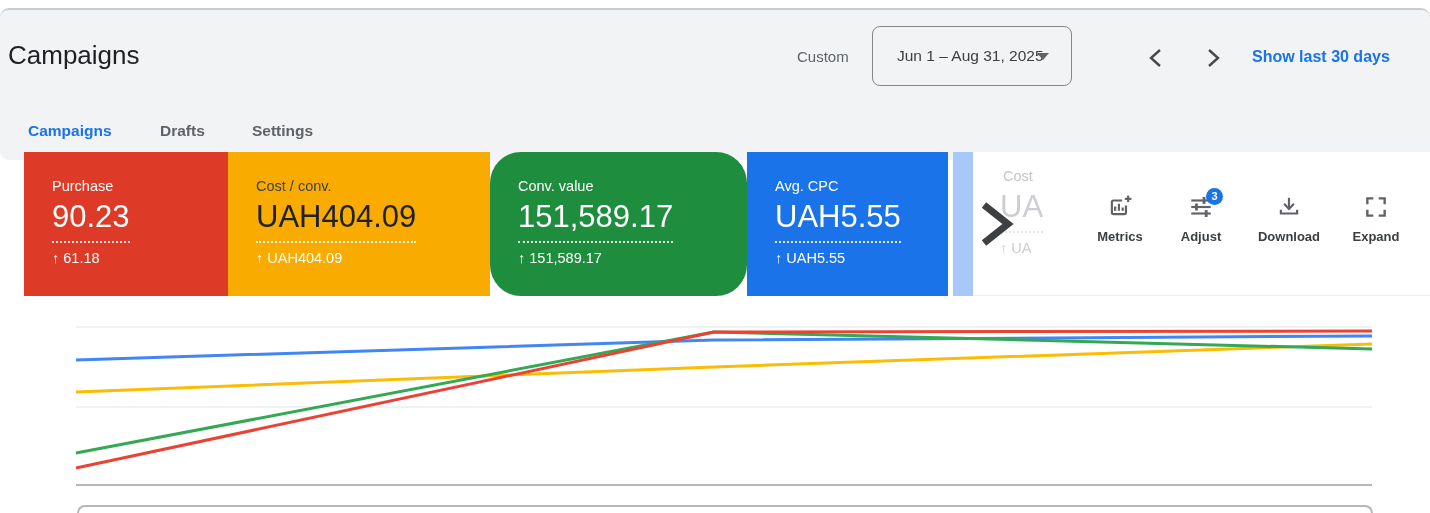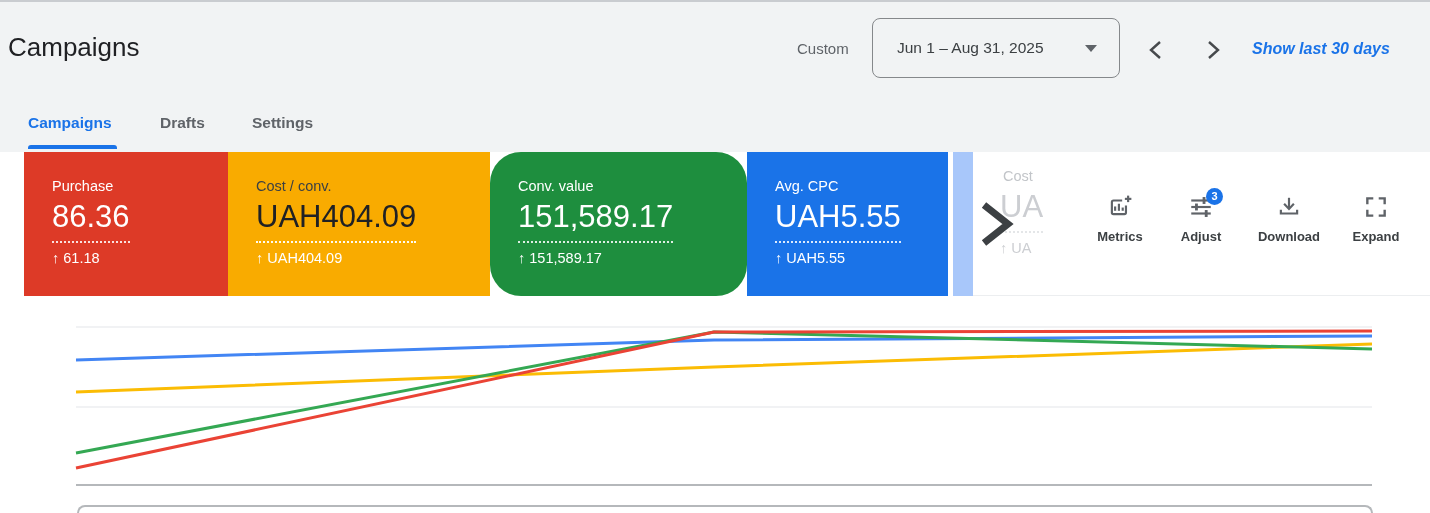--- a/index.html
+++ b/index.html
@@ -2,31 +2,31 @@
 <html><head>
 <meta charset="utf-8">
 <style>
   html,body{margin:0;padding:0;background:#fff;}
   *{box-sizing:border-box;}
   #screen{
     position:relative;width:1430px;height:513px;overflow:hidden;background:#ffffff;
     font-family:"Liberation Sans","DejaVu Sans",sans-serif;color:#202124;
   }
   
-  .topbar{position:absolute;left:0;top:0;width:1430px;height:152px;background:#f1f3f4;border-top:2px solid #c9ccd0;}
+  .topbar{position:absolute;left:0;top:8px;width:1430px;height:152px;background:#f1f3f4;border-top:2px solid #c9ccd0;border-radius:9px;}
   .page-title{position:absolute;left:8px;top:30px;font-size:26px;font-weight:400;color:#202124;}
   .tab{position:absolute;top:112px;font-size:15.5px;font-weight:700;color:#5f6368;cursor:pointer;}
   .tab.active{color:#1a73e8;}
   .tab-underline{position:absolute;left:28px;top:143px;width:89px;height:4px;background:#1a73e8;border-radius:3px 3px 0 0;}
   .custom-label{position:absolute;left:797px;top:38px;font-size:15px;color:#5f6368;}
-  .date-box{position:absolute;left:872px;top:16px;width:248px;height:60px;border:1.5px solid #85888b;border-radius:8px;background:#f1f3f4;cursor:pointer;}
+  .date-box{position:absolute;left:872px;top:16px;width:200px;height:60px;border:1.5px solid #85888b;border-radius:8px;background:#f1f3f4;cursor:pointer;}
   .date-text{position:absolute;left:24px;top:20px;font-size:15.5px;color:#3c4043;}
   .date-caret{position:absolute;right:22px;top:26px;width:0;height:0;border-left:6px solid transparent;border-right:6px solid transparent;border-top:7px solid #5f6368;}
   .nav-chevron{position:absolute;top:37px;width:20px;height:22px;cursor:pointer;}
-  .show-last{position:absolute;left:1252px;top:38px;font-size:16px;font-weight:700;color:#1a73e8;cursor:pointer;font-style:italic;}
+  .show-last{position:absolute;left:1252px;top:38px;font-size:16px;font-weight:700;color:#1a73e8;cursor:pointer;}
   
   .card{position:absolute;top:152px;height:144px;padding:26px 0 0 28px;overflow:hidden;cursor:pointer;}
   .card .c-label{font-size:14.5px;color:#ffffff;margin-bottom:6px;}
   .card .c-value{display:inline-block;font-size:31px;line-height:34px;color:#ffffff;padding-bottom:7px;border-bottom:2px dotted rgba(255,255,255,.85);}
   .card .c-delta{font-size:14.5px;color:#ffffff;margin-top:7px;}
   .card.dark-text .c-label{color:#3c4043;}
   .card.dark-text .c-value{color:#202124;border-bottom-color:rgba(255,255,255,.95);}
   .card-edge{position:absolute;left:953px;top:152px;width:20px;height:144px;}
   .panel{position:absolute;left:973px;top:152px;width:457px;height:144px;background:#ffffff;border-bottom:1px solid #eceef0;}
   .ghost-card{position:absolute;left:27px;top:16px;}
@@ -67,21 +67,21 @@
     </svg>
     <svg class="nav-chevron" style="left:1203px" viewBox="0 0 20 22">
       <polyline points="6,3 15,11 6,19" fill="none" stroke="#46494c" stroke-width="2.4"></polyline>
     </svg>
 
     <div class="show-last">Show last 30 days</div>
   </div>
 
   <div class="card" style="left: 24px; width: 211px; background-color: rgb(221, 58, 39);">
     <div class="c-label">Purchase</div>
-    <div class="c-value">86.36</div>
+    <div class="c-value">90.23</div>
     <div class="c-delta">↑ 61.18</div>
   </div>
   <div class="card dark-text" style="left: 228px; width: 262px; background-color: rgb(249, 171, 0); padding-left: 28px;">
     <div class="c-label">Cost / conv.</div>
     <div class="c-value">UAH404.09</div>
     <div class="c-delta">↑ UAH404.09</div>
   </div>
   <div class="card" style="left: 490px; width: 257px; background-color: rgb(30, 142, 62); border-radius: 31px;">
     <div class="c-label">Conv. value</div>
     <div class="c-value">151,589.17</div>

